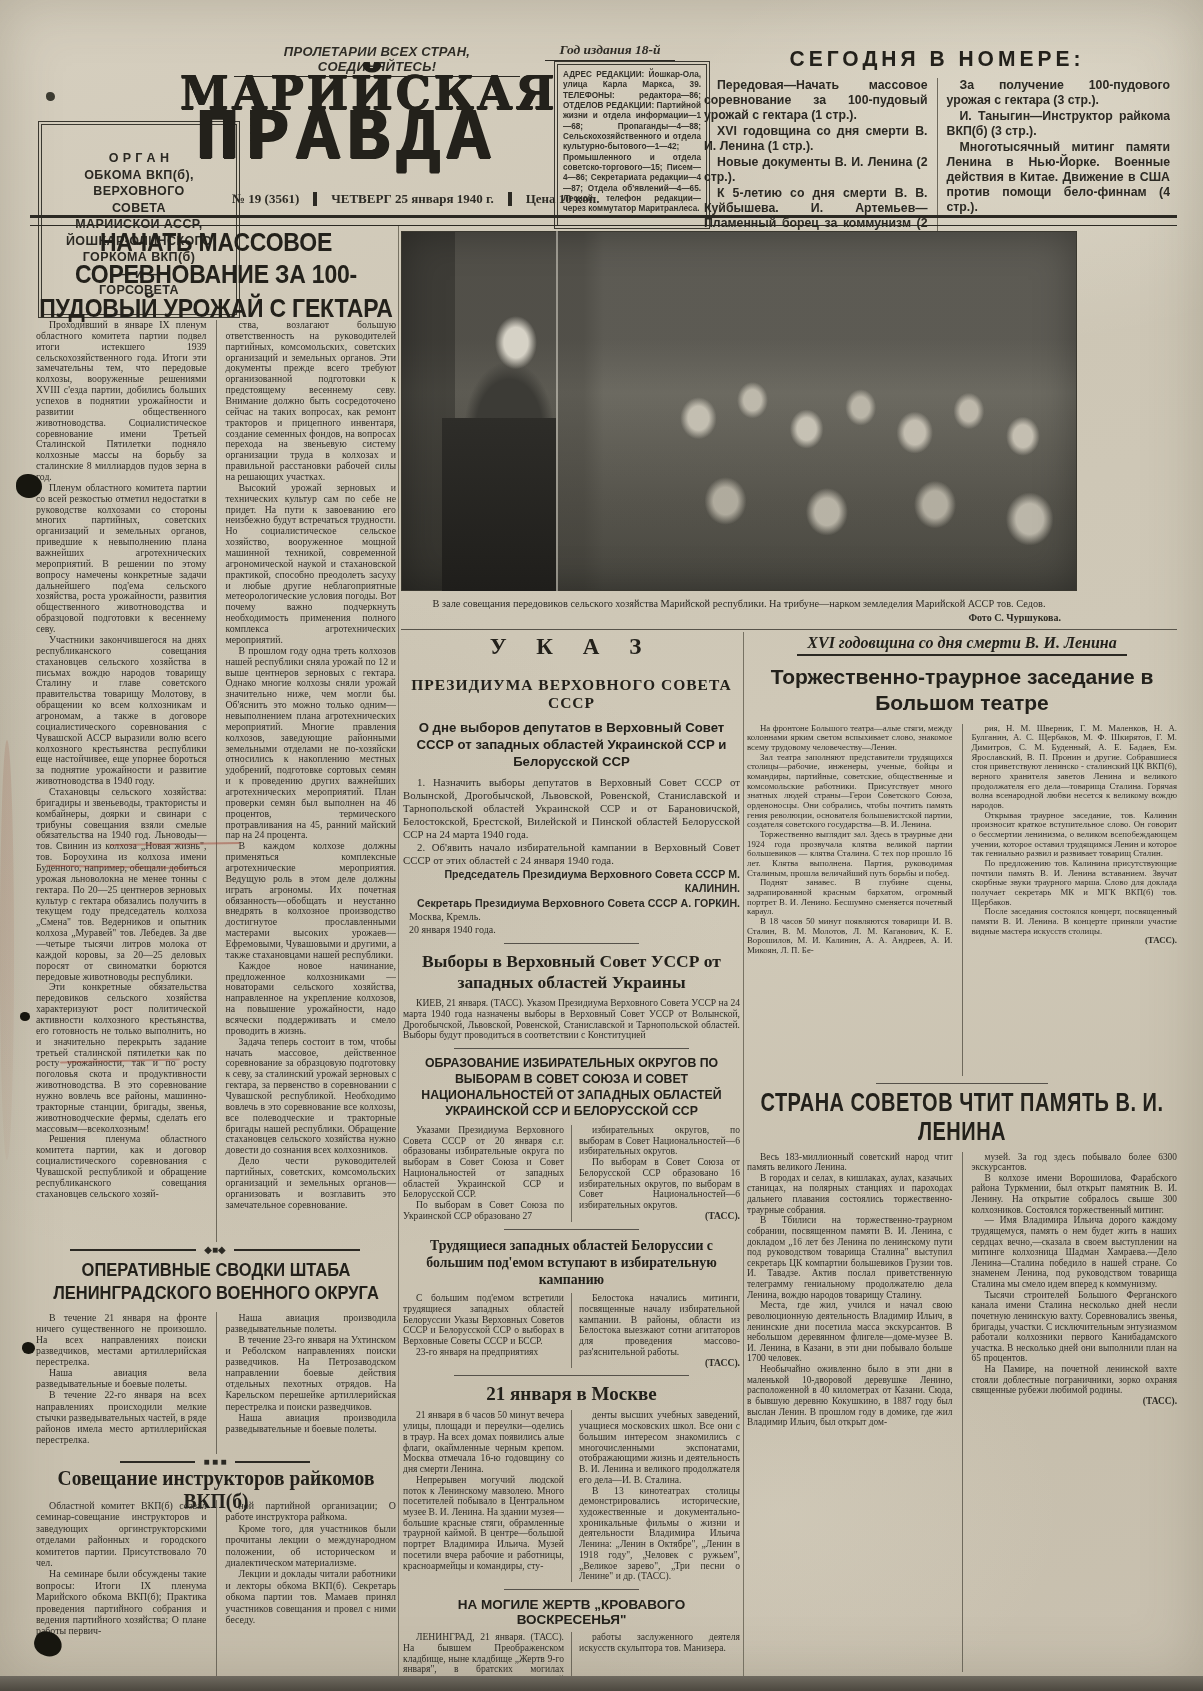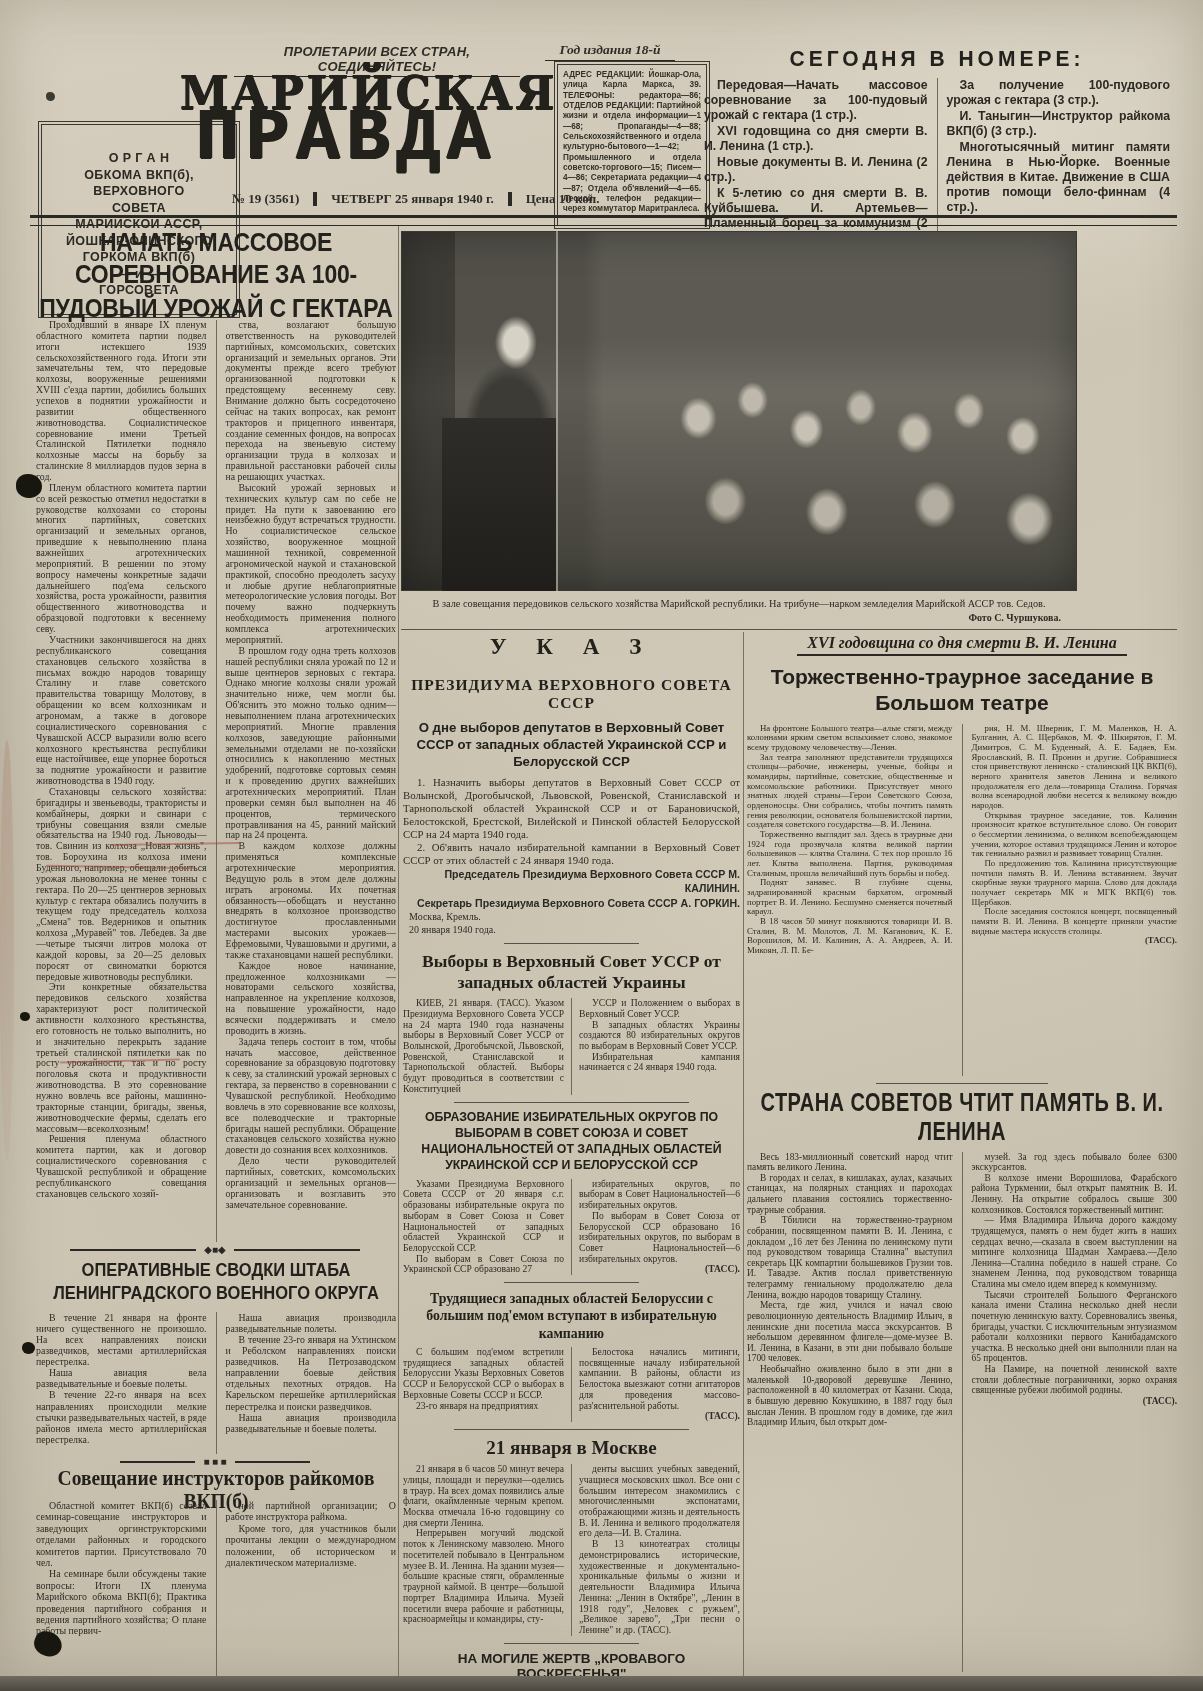--- a/index.html
+++ b/index.html
@@ -215,20 +215,21 @@
 
   <h2 class="abs sov-head">Совещание инструкторов райкомов ВКП(б)</h2>
   <div class="abs sov-cols cols">
     <div class="col body">
         <p>Областной комитет ВКП(б) созвал семинар-совещание инструкторов и заведующих оргинструкторскими отделами районных и городского комитетов партии. Присутствовало 70 чел.</p>
         <p>На семинаре были обсуждены такие вопросы: Итоги IX пленума Марийского обкома ВКП(б); Практика проведения партийного собрания и ведения партийного хозяйства; О плане работы первич-</p>
       </div>
     <div class="col body">
         <p>ной партийной организации; О работе инструктора райкома.</p>
         <p>Кроме того, для участников были прочитаны лекции о международном положении, об историческом и диалектическом материализме.</p>
+        <p>Лекции и доклады читали работники и лекторы обкома ВКП(б). Секретарь обкома партии тов. Мамаев принял участников совещания и провел с ними беседу.</p>
       </div>
   </div>
 
   <div class="abs photo">
     <div class="seam"></div>
     <div class="pod"></div>
   </div>
   <div class="abs caption">В зале совещания передовиков сельского хозяйства Марийской республики.  На трибуне—нарком земледелия Марийской АССР тов. Седов.</div>
   <div class="abs credit">Фото С. Чуршукова.</div>
   <div class="abs cap-rule"></div>
@@ -246,25 +247,20 @@
       </div>
     <p class="sig">Председатель Президиума Верховного Совета СССР М. КАЛИНИН.</p>
     <p class="sig">Секретарь Президиума Верховного Совета СССР А. ГОРКИН.</p>
     <p class="place">Москва, Кремль.</p>
     <p class="place">20 января 1940 года.</p>
     <hr class="mid-hr w40">
     <h2 class="sec-head-serif vyb-head">Выборы в Верховный Совет УССР от западных областей Украины</h2>
     <div class="cols mini">
       <div class="col body">
           <p>КИЕВ, 21 января. (ТАСС). Указом Президиума Верховного Совета УССР на 24 марта 1940 года назначены выборы в Верховный Совет УССР от Волынской, Дрогобычской, Львовской, Ровенской, Станиславской и Тарнопольской областей. Выборы будут проводиться в соответствии с Конституцией</p>
-        </div>
-      <div class="col body">
-          <p>УССР и Положением о выборах в Верховный Совет УССР.</p>
-          <p>В западных областях Украины создаются 80 избирательных округов по выборам в Верховный Совет УССР.</p>
-          <p>Избирательная кампания начинается с 24 января 1940 года.</p>
         </div>
     </div>
     <hr class="mid-hr w70">
     <h3 class="okr-head">ОБРАЗОВАНИЕ ИЗБИРАТЕЛЬНЫХ ОКРУГОВ ПО ВЫБОРАМ В СОВЕТ СОЮЗА И СОВЕТ НАЦИОНАЛЬНОСТЕЙ ОТ ЗАПАДНЫХ ОБЛАСТЕЙ УКРАИНСКОЙ ССР И БЕЛОРУССКОЙ ССР</h3>
     <div class="cols mini">
       <div class="col body">
           <p>Указами Президиума Верховного Совета СССР от 20 января с.г. образованы избирательные округа по выборам в Совет Союза и Совет Национальностей от западных областей Украинской ССР и Белорусской ССР.</p>
           <p>По выборам в Совет Союза по Украинской ССР образовано 27</p>
         </div>
       <div class="col body align-tass">

